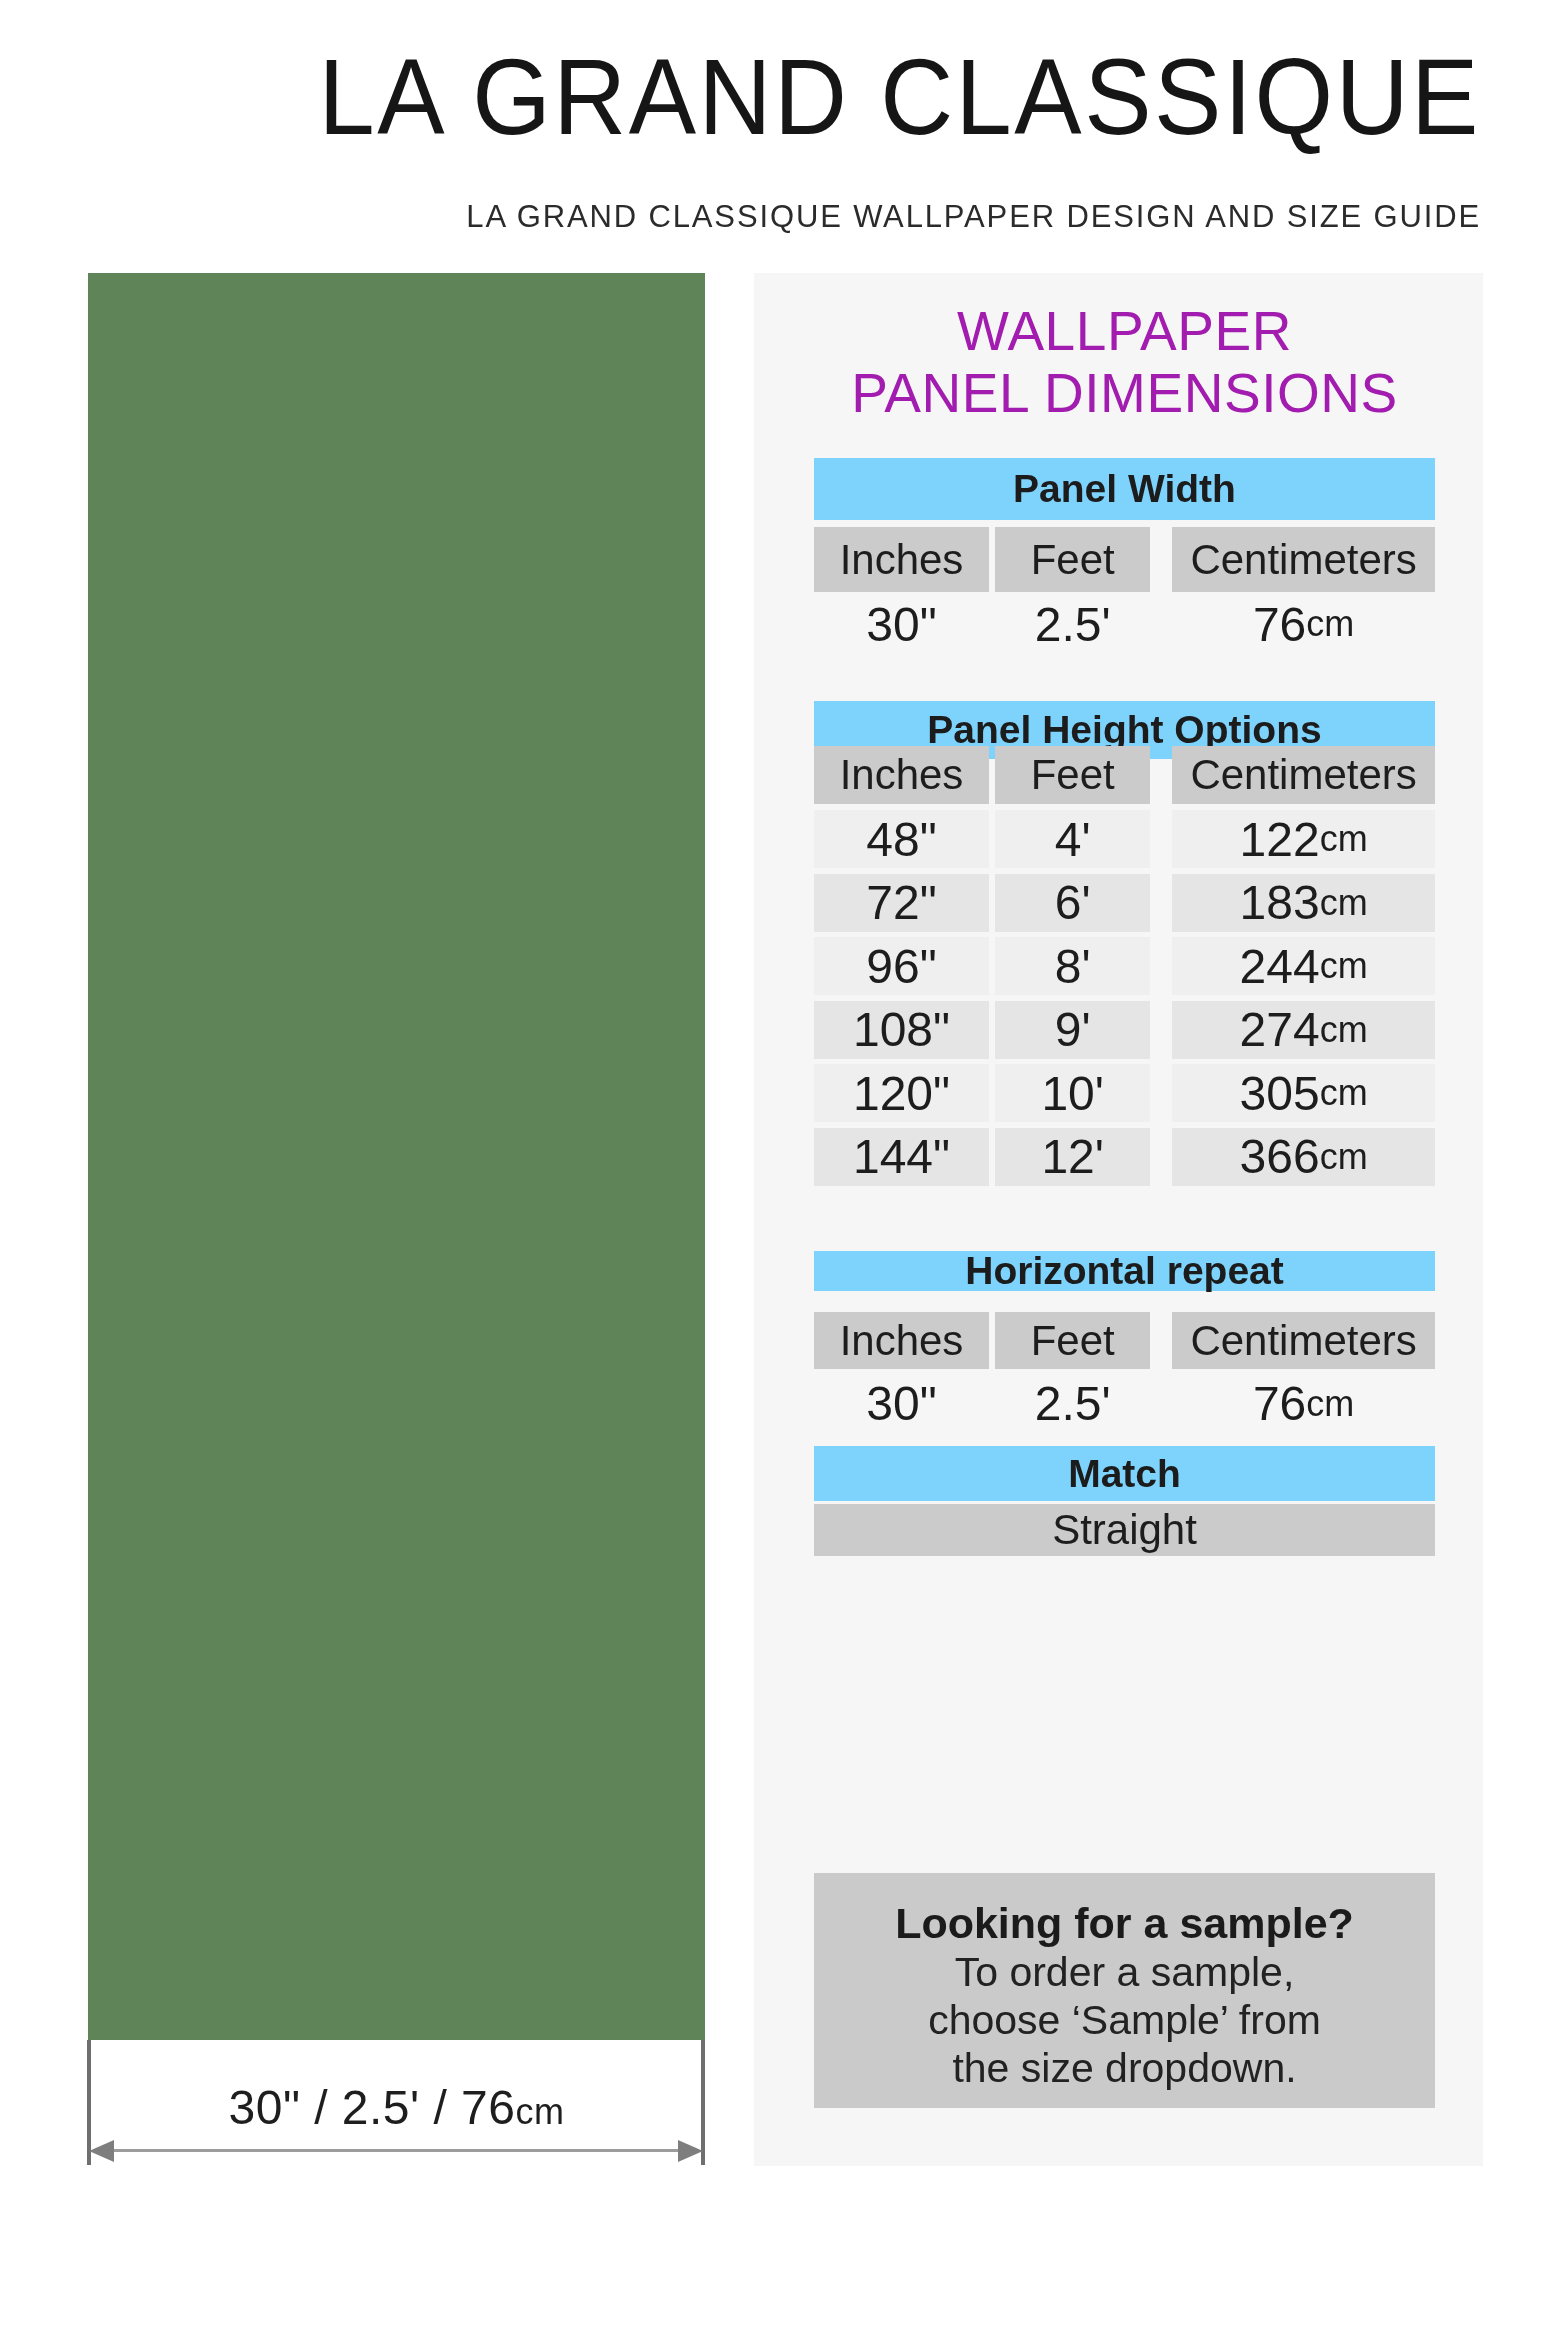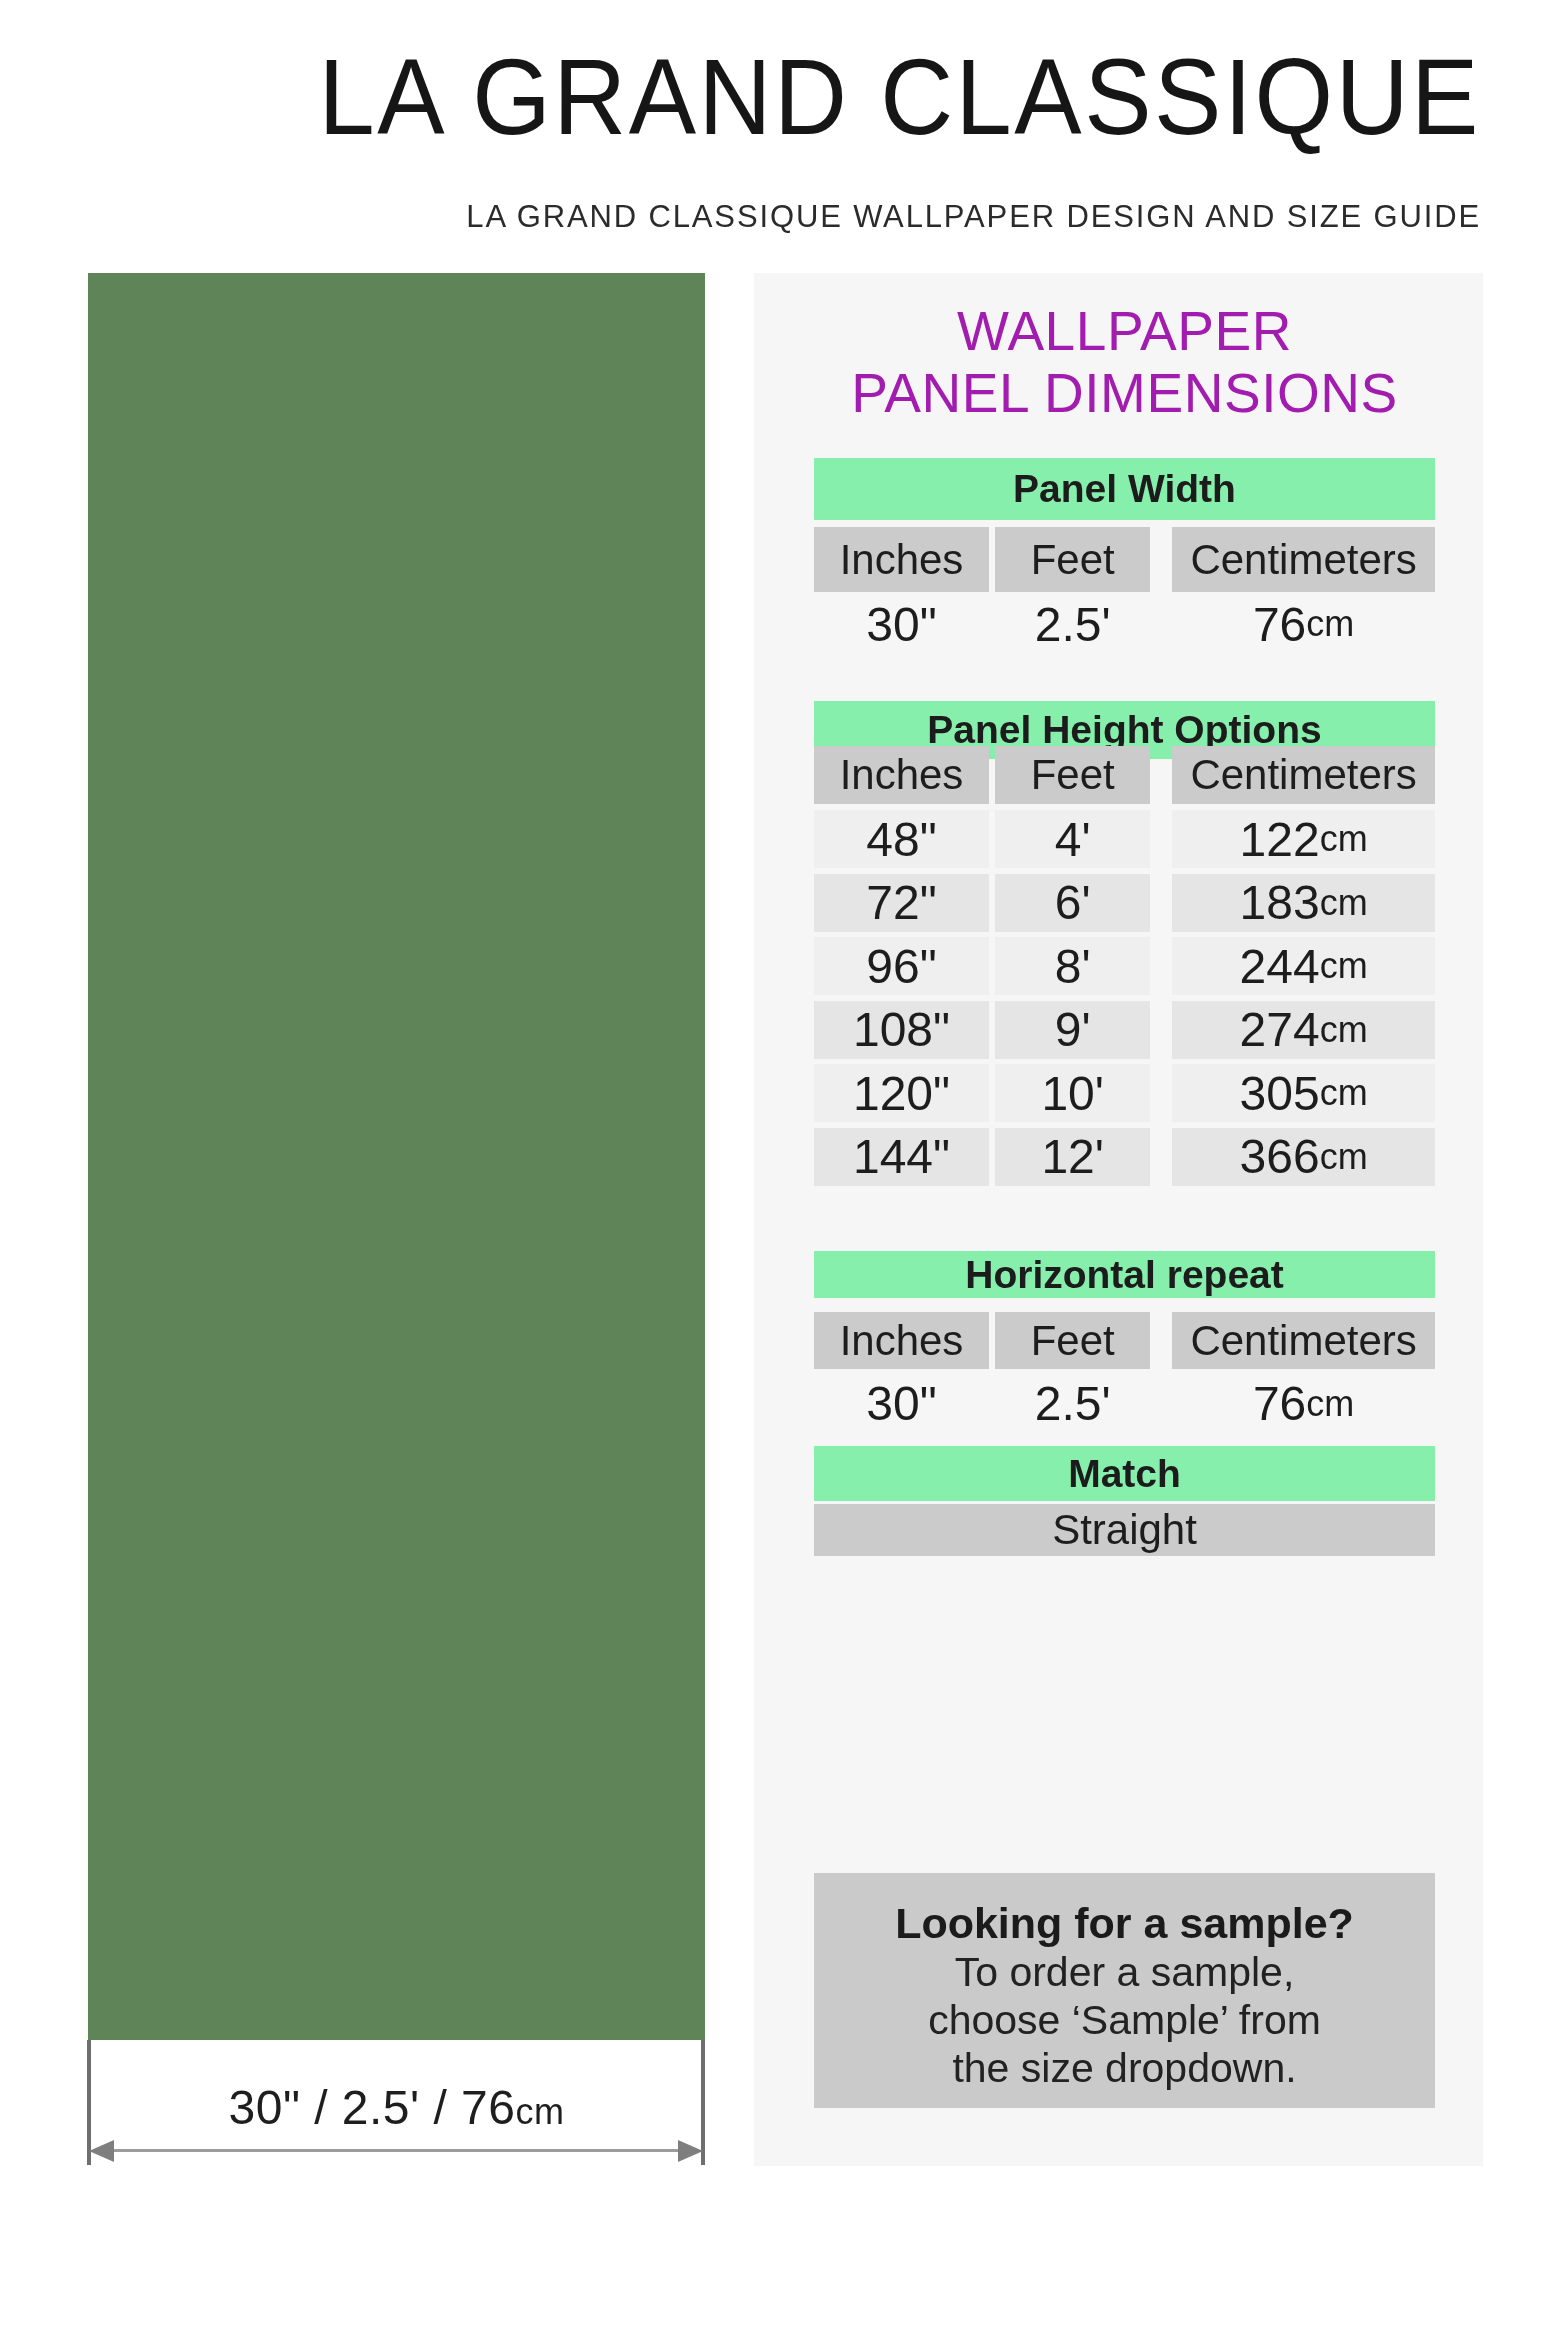--- a/index.html
+++ b/index.html
@@ -38,40 +38,40 @@
   
   .panel{position:absolute; left:754px; top:273px; width:729px; height:1893px; background:#f6f6f6;}
   .panel > *{position:absolute; left:60px; width:621px; box-sizing:border-box;}
 
   .panel-heading{
     top:27px; margin:0; text-align:center;
     font-size:55px; line-height:62px; font-weight:400; letter-spacing:0.01em; color:#a21caf;
   }
 
   .t-bar{
-    background:#86efac; display:flex; align-items:center; justify-content:center;
+    background:#7dd3fc; display:flex; align-items:center; justify-content:center;
     font-weight:700; font-size:39px; color:#1c1c1c; height:62px;
   }
   .t-cols{display:flex; height:65px;}
   .t-cols > div{
     background:#cbcbcb; display:flex; align-items:center; justify-content:center;
     font-size:42px; color:#1d1d1d;
   }
   .t-row{display:flex; height:58px;}
   .t-row > div{display:flex; align-items:center; justify-content:center; font-size:48px; color:#1d1d1d;}
   .c1{width:175px;} .c2{width:155px; margin-left:6.2px;} .c3{flex:1; margin-left:22px;}
   .unit{font-size:36px;}
 
   .t1-bar{top:185px;} .t1-cols{top:254px;} .t1-vals{top:316px; height:70px;}
   .t2-bar{top:428px; height:58px;} .t2-cols{top:473px; height:58px;}
   .t2-rows{top:537px;}
   .t2-rows .t-row{margin-bottom:5.5px;}
   .t2-rows .t-row.odd  > div{background:#efefef;}
   .t2-rows .t-row.even > div{background:#e5e5e5;}
-  .t3-bar{top:978px; height:47px;} .t3-cols{top:1039px; height:57px;} .t3-vals{top:1096px; height:69px;}
+  .t3-bar{top:978px; height:40px;} .t3-cols{top:1039px; height:57px;} .t3-vals{top:1096px; height:69px;}
   .t4-bar{top:1173px; height:55px;}
   .t4-val{
     top:1231px; height:52px; background:#cbcbcb;
     display:flex; align-items:center; justify-content:center; font-size:42px; color:#1d1d1d;
   }
 
   .sample-box{
     top:1600px; height:235px; background:#cacaca; text-align:center;
     padding-top:25px;
   }

